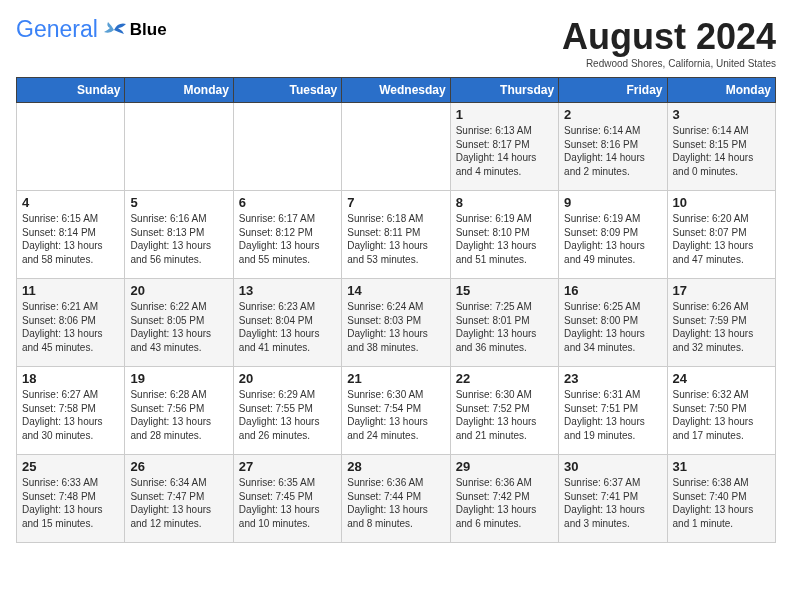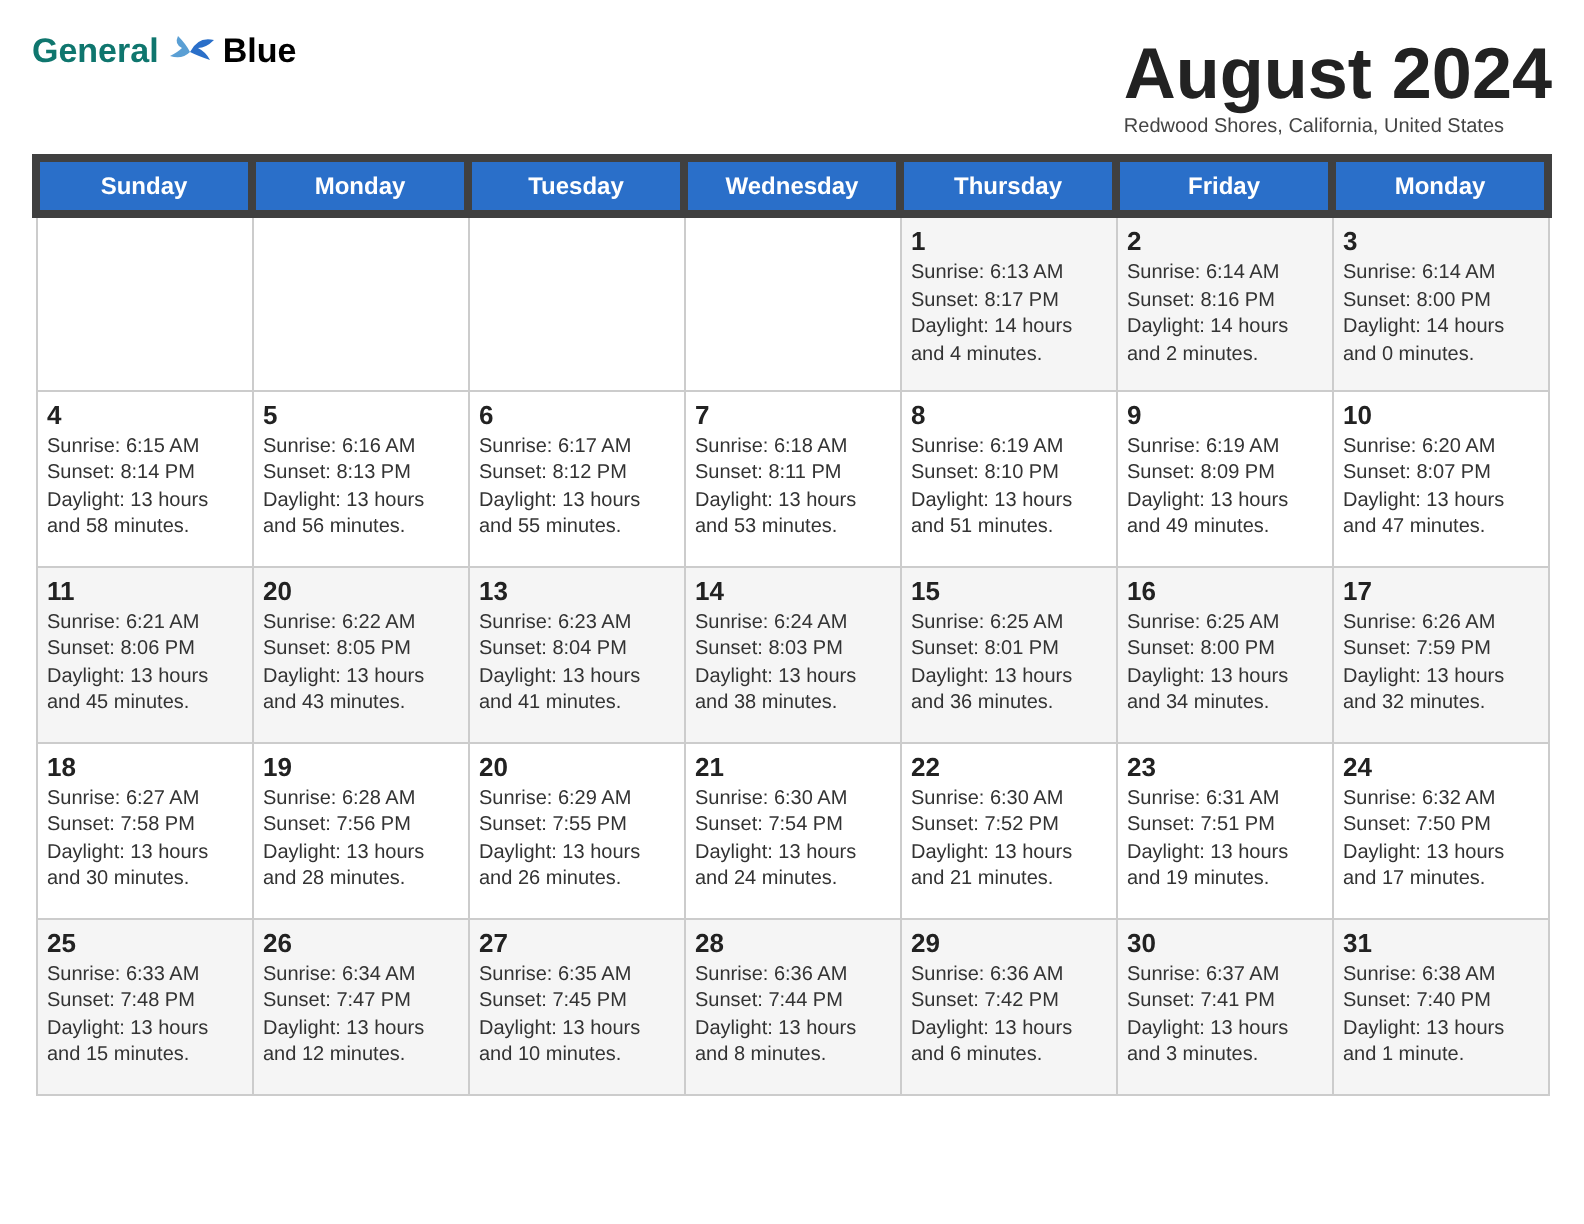--- a/index.html
+++ b/index.html
@@ -15,20 +15,21 @@
       align-items: flex-start;
       justify-content: space-between;
       margin-bottom: 8px;
     }
     .logo {
       display: flex;
       flex-direction: column;
       align-items: flex-start;
     }
     .title-block {
+      text-align: right;
     }
     .month-year {
       font-size: 36px;
       font-weight: bold;
       color: #222;
     }
     .location {
       font-size: 10px;
       color: #444;
     }
@@ -36,22 +37,22 @@
       width: 100%;
       border-collapse: collapse;
       table-layout: fixed;
     }
     thead tr th {
       background: #2a6fc9;
       color: #fff;
       font-size: 12px;
       font-weight: bold;
       padding: 5px 4px;
-      text-align: center;
-      border: 4px solid #404040;
+      text-align: right;
+      border: 1px solid #404040;
     }
     tbody tr td {
       border: 1px solid #ccc;
       vertical-align: top;
       padding: 4px 5px;
       font-size: 10px;
       color: #222;
       height: 88px;
       background: #fff;
     }
@@ -73,21 +74,21 @@
     .empty-cell {
       background: #fff !important;
     }
   </style>
 </head>
 <body>
 
 <div class="header">
   <div class="logo">
     <div style="display:flex;align-items:center;gap:2px;">
-      <span style="font-size:17px;font-weight:bold;color:#0f766e;">General</span>
+      <span style="font-size:23px;font-weight:normal;color:#3b82f6;">General</span>
       <svg width="28" height="20" viewBox="0 0 28 20">
         <path d="M14 10 Q18 2 26 4 Q22 8 18 8 Q22 10 24 14 Q18 12 14 10Z" fill="#2a6fc9"></path>
         <path d="M14 10 Q10 14 4 12 Q8 10 10 8 Q6 6 8 2 Q12 6 14 10Z" fill="#5a9fd4"></path>
       </svg>
       <span style="font-size:17px;font-weight:bold;color:#000000;">Blue</span>
     </div>
   </div>
   <div class="title-block">
     <div class="month-year">August 2024</div>
     <div class="location">Redwood Shores, California, United States</div>
@@ -122,21 +123,21 @@
         <td>
           <span class="day-number">2</span>
           <div class="cell-info">Sunrise: 6:14 AM
 Sunset: 8:16 PM
 Daylight: 14 hours
 and 2 minutes.</div>
         </td>
         <td>
           <span class="day-number">3</span>
           <div class="cell-info">Sunrise: 6:14 AM
-Sunset: 8:00 PM
+Sunset: 8:15 PM
 Daylight: 14 hours
 and 0 minutes.</div>
         </td>
       </tr>
       <tr>
         <td>
           <span class="day-number">4</span>
           <div class="cell-info">Sunrise: 6:15 AM
 Sunset: 8:14 PM
 Daylight: 13 hours
@@ -209,21 +210,21 @@
         </td>
         <td>
           <span class="day-number">14</span>
           <div class="cell-info">Sunrise: 6:24 AM
 Sunset: 8:03 PM
 Daylight: 13 hours
 and 38 minutes.</div>
         </td>
         <td>
           <span class="day-number">15</span>
-          <div class="cell-info">Sunrise: 6:25 AM
+          <div class="cell-info">Sunrise: 7:25 AM
 Sunset: 8:01 PM
 Daylight: 13 hours
 and 36 minutes.</div>
         </td>
         <td>
           <span class="day-number">16</span>
           <div class="cell-info">Sunrise: 6:25 AM
 Sunset: 8:00 PM
 Daylight: 13 hours
 and 34 minutes.</div>

